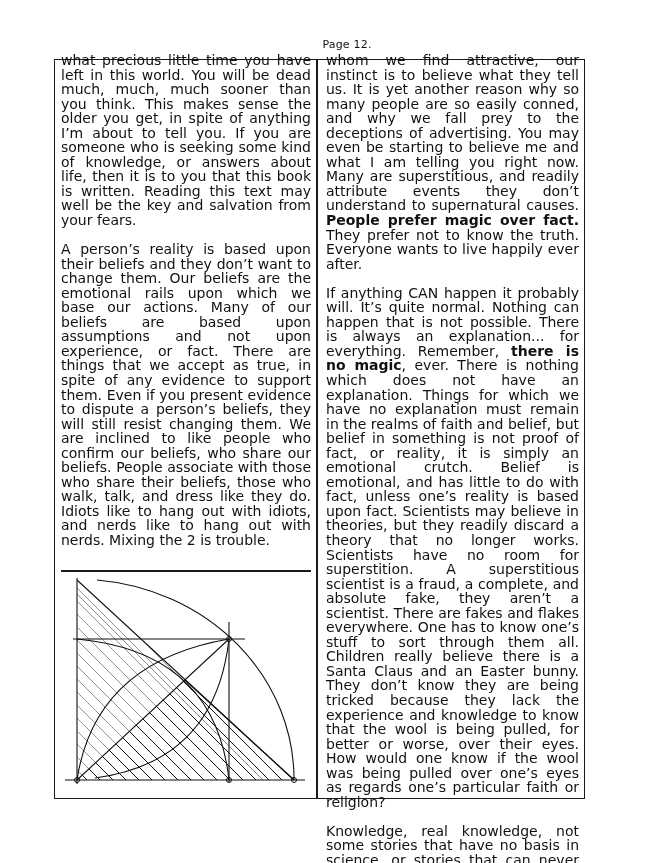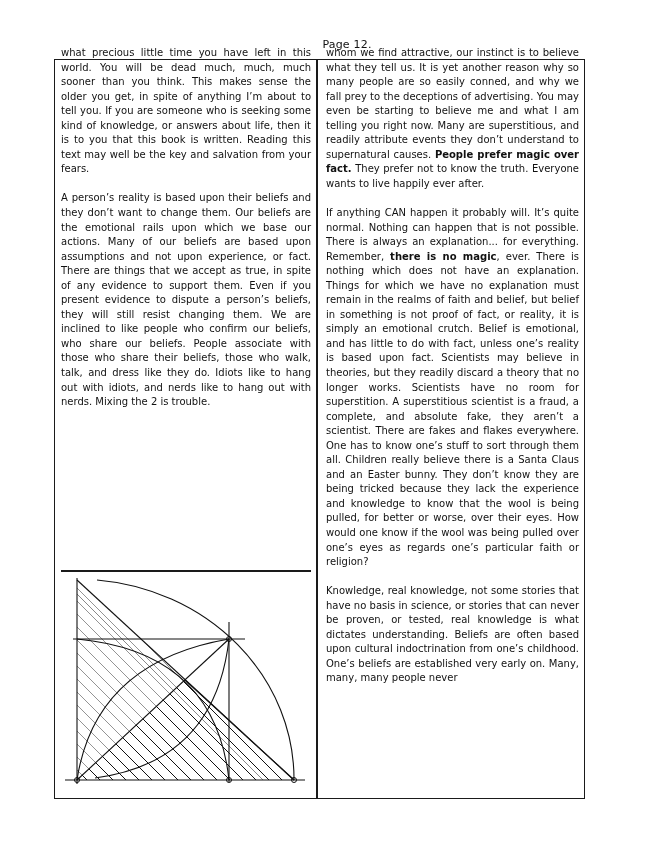--- a/index.html
+++ b/index.html
@@ -3,21 +3,21 @@
 <meta charset="utf-8">
 <style>
   html, body { margin: 0; padding: 0; background: #ffffff; }
   body { width: 656px; height: 863px; position: relative; overflow: hidden;
          font-family: "DejaVu Sans", sans-serif; color: #111; }
   .page-title { position: absolute; top: 38px; left: 0; width: 656px; text-align: center;
                 font-size: 11px; letter-spacing: 0.2px; padding-left: 19px; }
   .frame { position: absolute; left: 54px; top: 59px; width: 531px; height: 740px;
            border: 1.5px solid #1a1a1a; box-sizing: border-box; }
   .divider { position: absolute; left: 316px; top: 59px; width: 1.5px; height: 740px; background: #1a1a1a; }
-  .col { position: absolute; top: 46px; font-size: 10px; line-height: 14.55px;
+  .col { position: absolute; top: 53px; font-size: 14px; line-height: 14.55px;
          text-align: justify; }
   .col p { margin: 0 0 14.5px 0; }
   .col-left { left: 61px; width: 250px; }
   .col-right { left: 326px; width: 253px; }
   .bold { font-weight: bold; }
   .fig-rule { position: absolute; left: 61px; top: 570px; width: 250px; height: 1.5px; background: #1a1a1a; }
   .figure { position: absolute; left: 55px; top: 572px; width: 261px; height: 226px; }
 </style>
 </head>
 <body>

